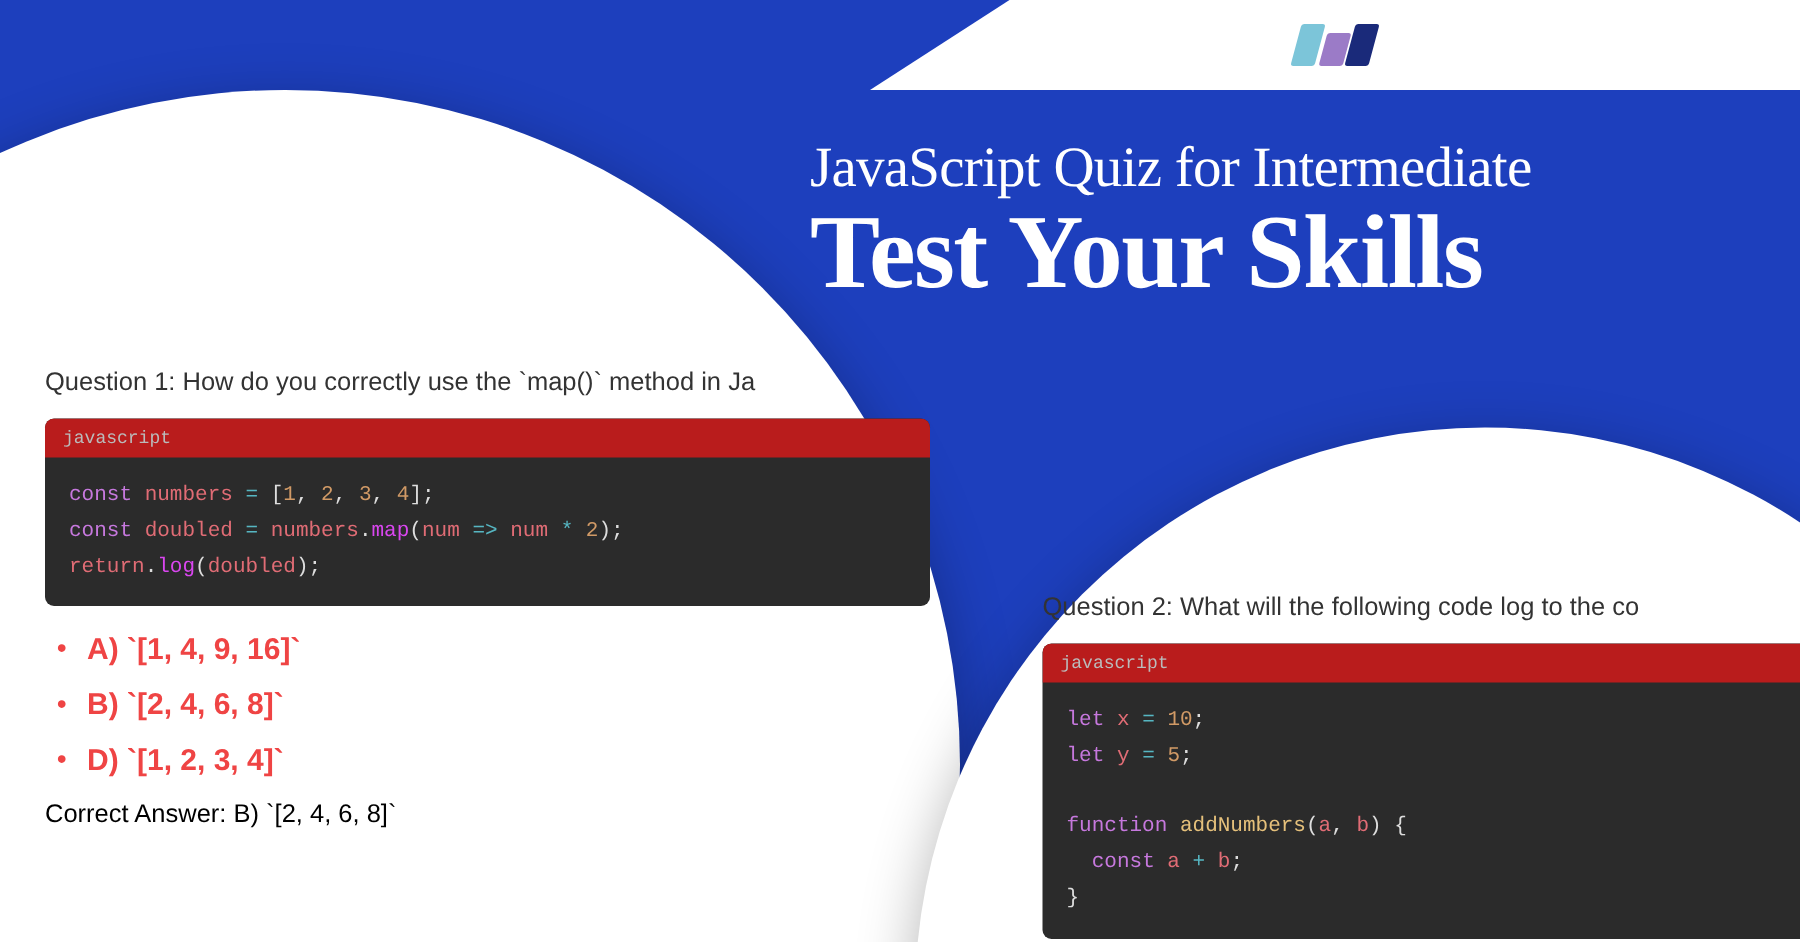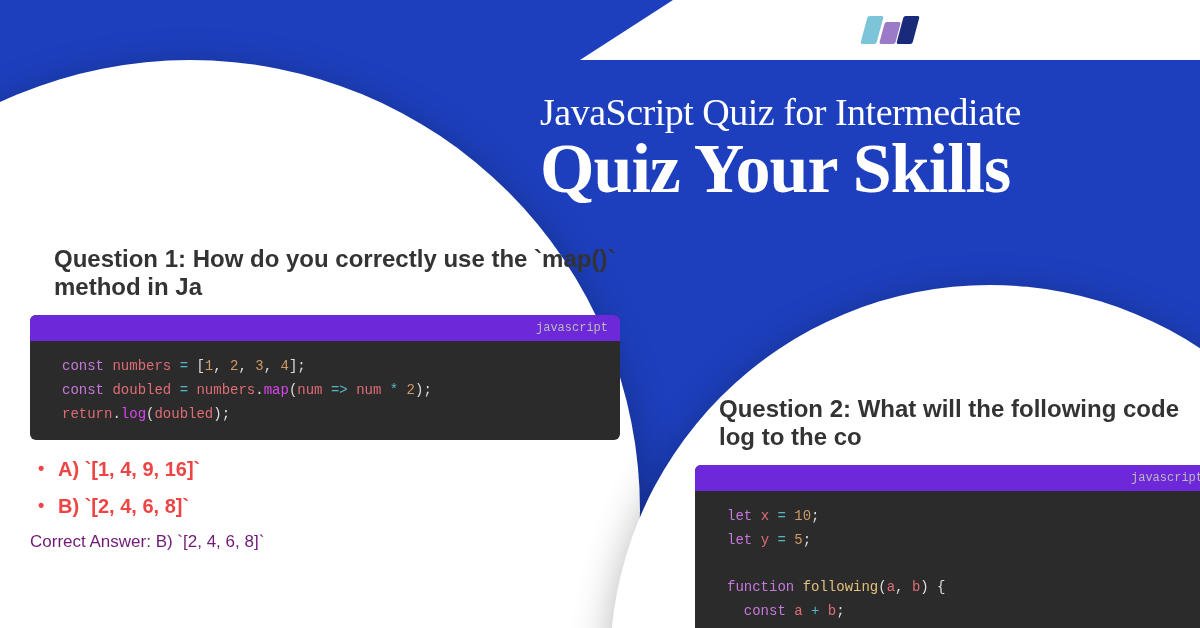--- a/index.html
+++ b/index.html
@@ -82,42 +82,40 @@
       top: 185px;
       left: 290px;
       width: 590px;
     }
     .card2 .card-content {
       top: 110px;
       left: 85px;
       width: 520px;
     }
     .question-title {
-      font-size: 24px;
+      font-size: 17px;
       color: #333;
       margin-bottom: 14px;
-      font-weight: 700;
-      margin-left: 24px;
+      font-weight: 400;
     }
     .code-block {
       background: #2b2b2b;
       border-radius: 6px;
       overflow: hidden;
       margin-bottom: 18px;
     }
     .code-header {
-      background: #6d28d9;
+      background: #b91c1c;
       color: #bbb;
       padding: 6px 12px;
       font-size: 12px;
       font-family: 'Courier New', monospace;
-      text-align: right;
     }
     .code-body {
-      padding: 14px 32px;
+      padding: 14px 16px;
       font-family: 'Consolas', 'Monaco', 'Courier New', monospace;
       font-size: 14px;
       line-height: 1.7;
       color: #ddd;
     }
     .kw { color: #c678dd; }
     .var { color: #e06c75; }
     .op { color: #56b6c2; }
     .num { color: #d19a66; }
     .fn { color: #d946ef; }
@@ -136,68 +134,69 @@
       font-weight: bold;
     }
     .options li::before {
       content: "•";
       position: absolute;
       left: 0;
       font-size: 18px;
     }
     .correct-answer {
       font-size: 17px;
-      color: #701a75;
+      color: #000000;
       margin-top: 10px;
     }
   </style>
 </head>
 <body>
 
 <div class="top-banner">
   <div class="logo-icon">
     <span class="p1"></span>
       <span class="p2"></span>
       <span class="p3"></span>
   </div>
 </div>
 
 <div class="heading">
   <div class="heading-line1">JavaScript Quiz for Intermediate</div>
-  <div class="heading-line2">Quiz Your Skills</div>
+  <div class="heading-line2">Test Your Skills</div>
 </div>
 
 <div class="card card1">
   <div class="card-content">
     <div class="question-title">Question 1: How do you correctly use the `map()` method in Ja</div>
     <div class="code-block">
       <div class="code-header">javascript</div>
       <div class="code-body">
 <span class="kw">const</span> <span class="var">numbers</span> <span class="op">=</span> <span class="paren">[</span><span class="num">1</span>, <span class="num">2</span>, <span class="num">3</span>, <span class="num">4</span><span class="paren">];</span><br>
 <span class="kw">const</span> <span class="var">doubled</span> <span class="op">=</span> <span class="var">numbers</span>.<span class="fn">map</span><span class="paren">(</span><span class="var">num</span> <span class="op">=&gt;</span> <span class="var">num</span> <span class="op">*</span> <span class="num">2</span><span class="paren">);</span><br>
 <span class="var">return</span>.<span class="fn">log</span><span class="paren">(</span><span class="var">doubled</span><span class="paren">);</span>
       </div>
     </div>
     <ul class="options">
       <li>A) `[1, 4, 9, 16]`</li>
       <li>B) `[2, 4, 6, 8]`</li>
+      <li>D) `[1, 2, 3, 4]`</li>
     </ul>
     <div class="correct-answer">Correct Answer: B) `[2, 4, 6, 8]`</div>
   </div>
 
 </div>
 
 <div class="card card2">
   <div class="card-content">
     <div class="question-title">Question 2: What will the following code log to the co</div>
     <div class="code-block">
       <div class="code-header">javascript</div>
       <div class="code-body">
 <span class="kw">let</span> <span class="var">x</span> <span class="op">=</span> <span class="num">10</span><span class="paren">;</span><br>
 <span class="kw">let</span> <span class="var">y</span> <span class="op">=</span> <span class="num">5</span><span class="paren">;</span><br>
 <br>
-<span class="kw">function</span> <span class="fname">following</span><span class="paren">(</span><span class="var">a</span>, <span class="var">b</span><span class="paren">) {</span><br>
+<span class="kw">function</span> <span class="fname">addNumbers</span><span class="paren">(</span><span class="var">a</span>, <span class="var">b</span><span class="paren">) {</span><br>
 &nbsp;&nbsp;<span class="kw">const</span> <span class="var">a</span> <span class="op">+</span> <span class="var">b</span><span class="paren">;</span><br>
 <span class="paren">}</span>
       </div>
     </div>
   </div>
 </div>
 
 </body></html>

